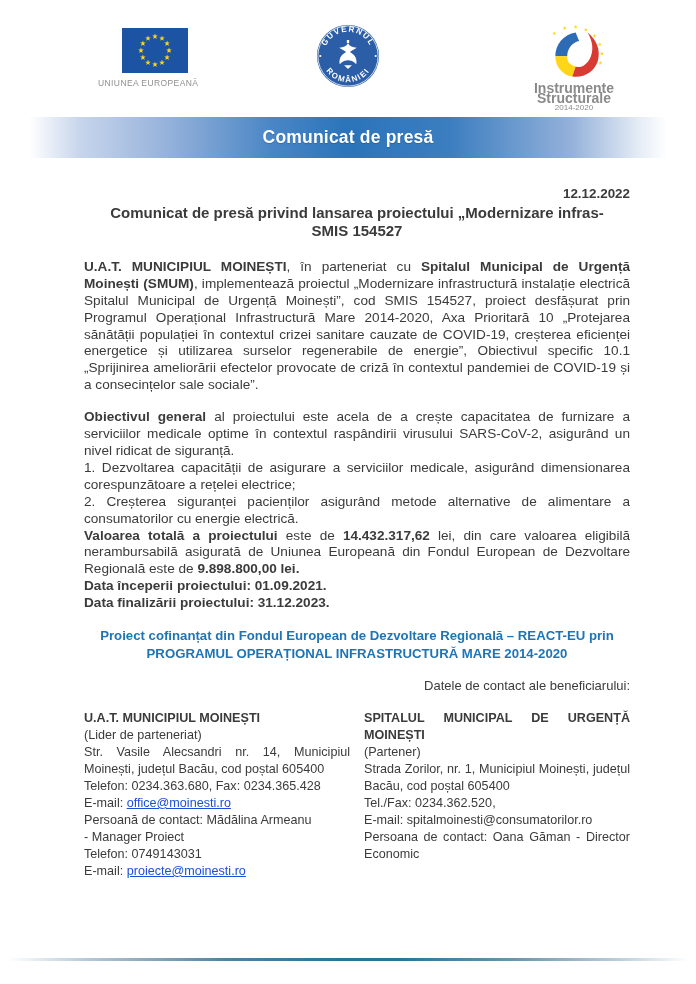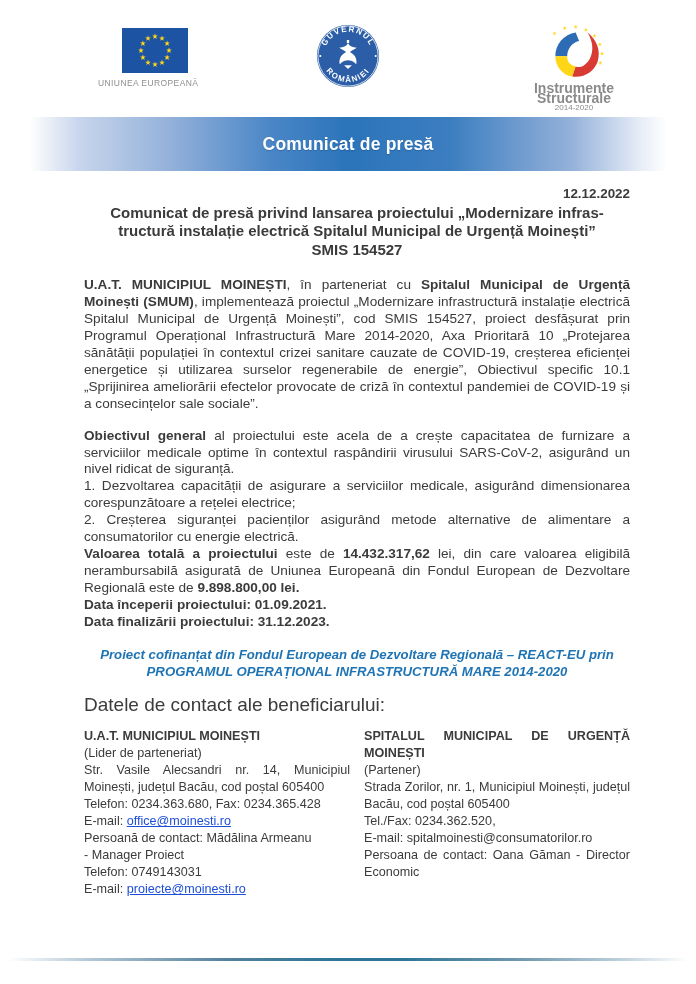--- a/index.html
+++ b/index.html
@@ -11,35 +11,35 @@
   .eu-logo-block{position:absolute;left:98px;top:28px;width:114px;text-align:left;}
   .eu-logo-block svg{display:block;margin:0 auto;}
   .logo-caption{font-size:8.5px;color:#8f8f8f;letter-spacing:.4px;margin-top:5px;white-space:nowrap;}
   .gov-logo-block{position:absolute;left:314px;top:22px;width:68px;}
   .is-logo-block{position:absolute;left:506px;top:24px;width:136px;text-align:center;}
   .is-logo-block svg{display:block;margin:0 auto;}
   .is-caption{font-size:14px;font-weight:bold;color:#8a8a8a;margin-top:3px;line-height:10px;}
   .is-caption2{font-size:8px;font-weight:normal;color:#8a8a8a;line-height:10px;}
   
   .banner{
-    position:absolute;top:117px;left:29px;right:29px;height:54px;
+    position:absolute;top:117px;left:29px;right:29px;height:41px;
     display:flex;align-items:center;justify-content:center;
     background:linear-gradient(90deg,#ffffff 0%,#c7d5ec 8%,#94b1da 22%,#4a86c6 38%,#2b74ba 50%,#3c7ec0 66%,#94b1da 85%,#e8eef7 96%,#ffffff 100%);
   }
   .banner-label{color:#ffffff;font-weight:bold;font-size:17.5px;letter-spacing:.2px;text-shadow:0 1px 1px rgba(0,40,90,.25);}
   
   .main{position:absolute;left:84px;right:66px;top:186px;font-size:13.6px;line-height:16.9px;text-align:justify;}
   .date-line{text-align:right;font-weight:bold;font-size:13.4px;margin:0 0 1px 0;}
   .doc-title{text-align:center;font-weight:bold;font-size:15px;line-height:18.5px;margin:0 0 18px 0;}
   .doc-title div{text-align:center;}
   p.body-par{margin:0;}
   p.gap-after{margin-bottom:15px;}
   .b{font-weight:bold;}
-  .cofinance{text-align:center;color:#1f74b4;font-weight:bold;font-size:13.2px;line-height:17.5px;margin:15px 0 0 0;font-style:italic;}
-  .contacts-heading{text-align:left;font-size:19px;font-weight:normal;margin:16px 0 15px 0;}
+  .cofinance{text-align:center;color:#1f74b4;font-weight:bold;font-size:13.2px;line-height:17.5px;margin:15px 0 0 0;}
+  .contacts-heading{text-align:right;font-size:13px;font-weight:normal;margin:16px 0 15px 0;}
   
   .columns{display:flex;gap:14px;}
   .col{flex:1;font-size:12.6px;line-height:17px;text-align:justify;}
   .line{min-height:17px;}
   .org-justify{text-align:justify;text-align-last:justify;}
   .link{color:#1d4ed8;text-decoration:underline;cursor:pointer;}
   
   .footer-line{
     position:absolute;left:8px;right:8px;top:958px;height:3px;
     background:linear-gradient(90deg,rgba(255,255,255,0) 0%,#b3c7d6 12%,#54819e 32%,#2d7596 48%,#2d7596 58%,#6f97ae 75%,#bccfdb 90%,rgba(255,255,255,0) 100%);
@@ -118,21 +118,20 @@
   <div class="banner">
     <span class="banner-label">Comunicat de presă</span>
   </div>
 
   <div class="main">
 
     <div class="date-line">12.12.2022</div>
 
     <div class="doc-title">
       <div>Comunicat de presă privind lansarea proiectului „Modernizare infras-</div>
-      <div>tructură instalație electrică Spitalul Municipal de Urgență Moinești”</div>
       <div>SMIS 154527</div>
     </div>
 
     <p class="body-par gap-after"><span class="b">U.A.T. MUNICIPIUL MOINEȘTI</span><span>, în parteneriat cu </span><span class="b">Spitalul Municipal de Urgență Moinești (SMUM)</span><span>, implementează proiectul „Modernizare infrastructură instalație electrică Spitalul Municipal de Urgență Moinești”, cod SMIS 154527, proiect desfășurat prin Programul Operațional Infrastructură Mare 2014-2020, Axa Prioritară 10 „Protejarea sănătății populației în contextul crizei sanitare cauzate de COVID-19, creșterea eficienței energetice și utilizarea surselor regenerabile de energie”, Obiectivul specific 10.1 „Sprijinirea ameliorării efectelor provocate de criză în contextul pandemiei de COVID-19 și a consecințelor sale sociale”.</span></p>
 
     <p class="body-par"><span class="b">Obiectivul general</span><span> al proiectului este acela de a crește capacitatea de furnizare a serviciilor medicale optime în contextul raspândirii virusului SARS-CoV-2, asigurând un nivel ridicat de siguranță.</span></p>
     <p class="body-par"><span>1. Dezvoltarea capacității de asigurare a serviciilor medicale, asigurând dimensionarea corespunzătoare a rețelei electrice;</span></p>
     <p class="body-par"><span>2. Creșterea siguranței pacienților asigurând metode alternative de alimentare a consumatorilor cu energie electrică.</span></p>
     <p class="body-par"><span class="b">Valoarea totală a proiectului</span><span> este de </span><span class="b">14.432.317,62</span><span> lei, din care valoarea eligibilă nerambursabilă asigurată de Uniunea Europeană din Fondul European de Dezvoltare Regională este de </span><span class="b">9.898.800,00 lei.</span></p>
     <p class="body-par"><span class="b">Data începerii proiectului: 01.09.2021.</span></p>

